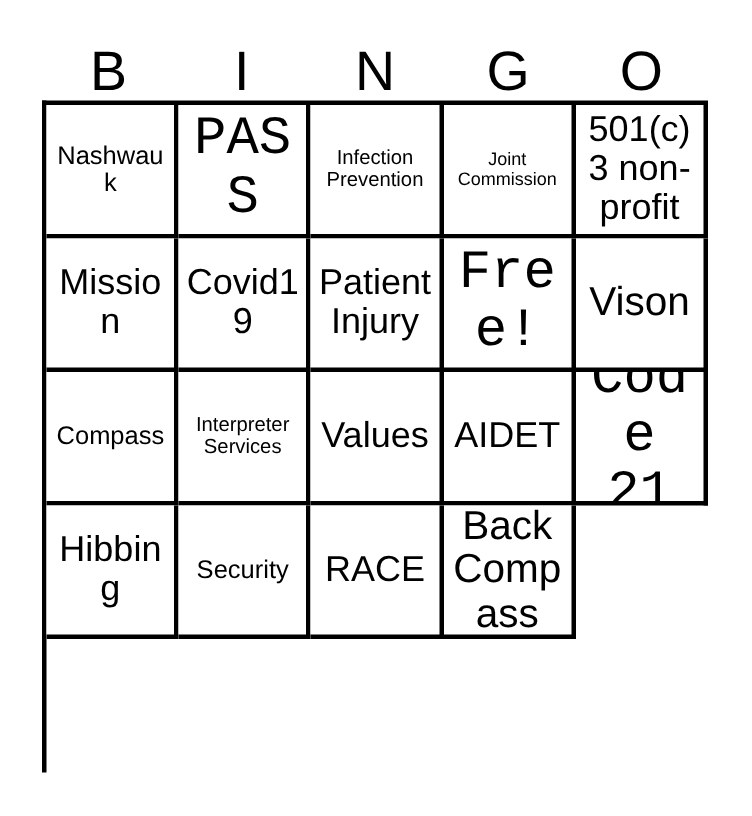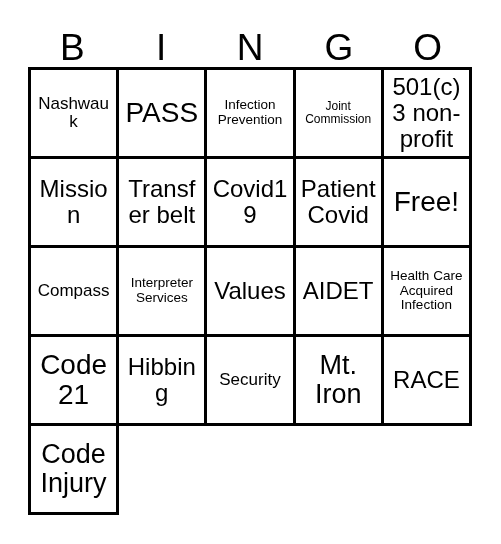--- a/index.html
+++ b/index.html
@@ -68,21 +68,21 @@
     overflow: hidden;
     padding: 2px 3px;
   }
   .cell-text {
     display: block;
     width: 100%;
     line-height: 1.08;
     word-wrap: break-word;
   }
   
-  .fs-xl  { font-size: 28px; }
+  .fs-xl  { font-size: 36px; font-family: Liberation Mono, monospace; }
   .fs-lg  { font-size: 27px; }
   .fs-md  { font-size: 24px; }
   .fs-sm  { font-size: 17px; }
   .fs-xs  { font-size: 13.5px; }
   .fs-xxs { font-size: 12px; }
 </style>
 </head>
 <body>
 
 <div id="card">
@@ -108,59 +108,53 @@
       <div class="cell">
         <span class="cell-text fs-xxs">Joint Commission</span>
       </div>
       <div class="cell">
         <span class="cell-text fs-md">501(c)3 non-profit</span>
       </div>
       <div class="cell">
         <span class="cell-text fs-md">Mission</span>
       </div>
       <div class="cell">
-        <span class="cell-text fs-md">Transfer belt</span>
-      </div>
-      <div class="cell">
         <span class="cell-text fs-md">Covid19</span>
       </div>
       <div class="cell">
-        <span class="cell-text fs-md">Patient Covid</span>
+        <span class="cell-text fs-md">Patient Injury</span>
       </div>
       <div class="cell">
         <span class="cell-text fs-xl">Free!</span>
+      </div>
+      <div class="cell">
+        <span class="cell-text fs-lg">Vison</span>
       </div>
       <div class="cell">
         <span class="cell-text fs-sm">Compass</span>
       </div>
       <div class="cell">
         <span class="cell-text fs-xs">Interpreter Services</span>
       </div>
       <div class="cell">
         <span class="cell-text fs-md">Values</span>
       </div>
       <div class="cell">
         <span class="cell-text fs-md">AIDET</span>
       </div>
       <div class="cell">
-        <span class="cell-text fs-xs">Health Care Acquired Infection</span>
-      </div>
-      <div class="cell">
         <span class="cell-text fs-xl">Code 21</span>
       </div>
       <div class="cell">
         <span class="cell-text fs-md">Hibbing</span>
       </div>
       <div class="cell">
         <span class="cell-text fs-sm">Security</span>
       </div>
       <div class="cell">
-        <span class="cell-text fs-lg">Mt. Iron</span>
-      </div>
-      <div class="cell">
         <span class="cell-text fs-md">RACE</span>
       </div>
       <div class="cell">
-        <span class="cell-text fs-lg">Code Injury</span>
+        <span class="cell-text fs-lg">Back Compass</span>
       </div>
     </div>
 
 </div>
 
 </body></html>

